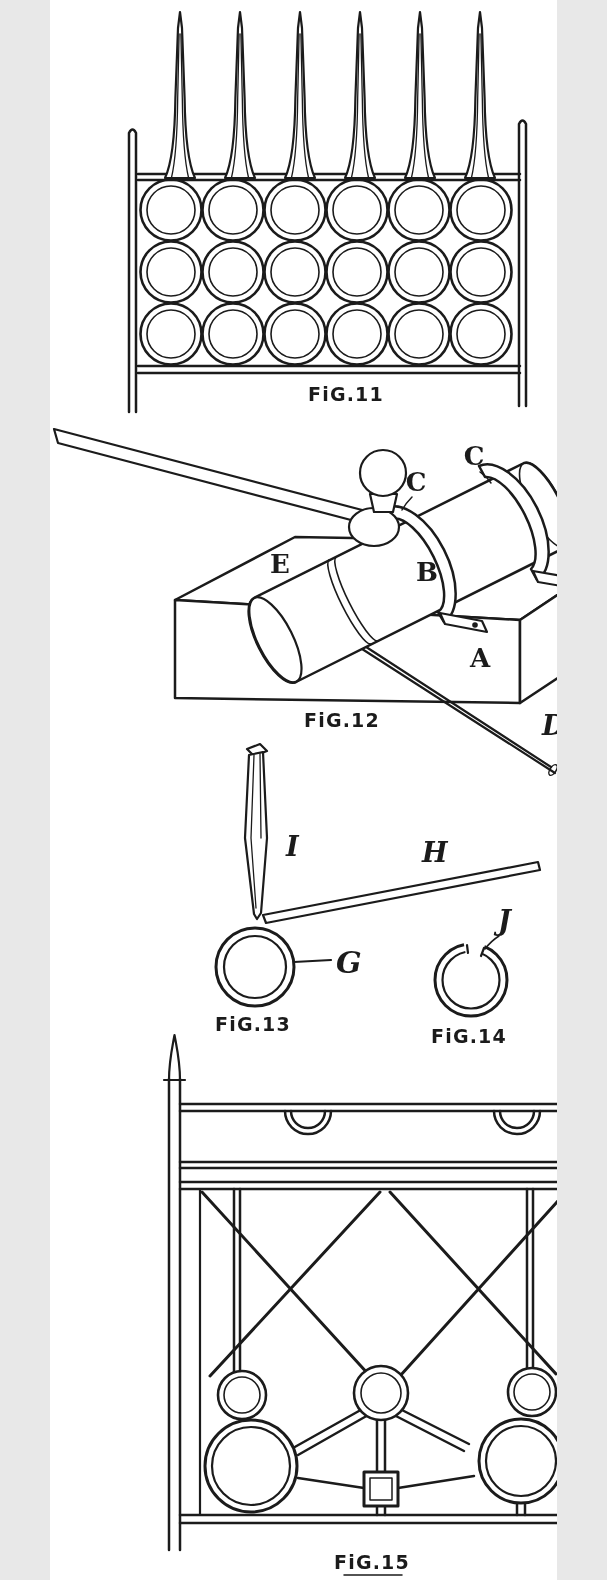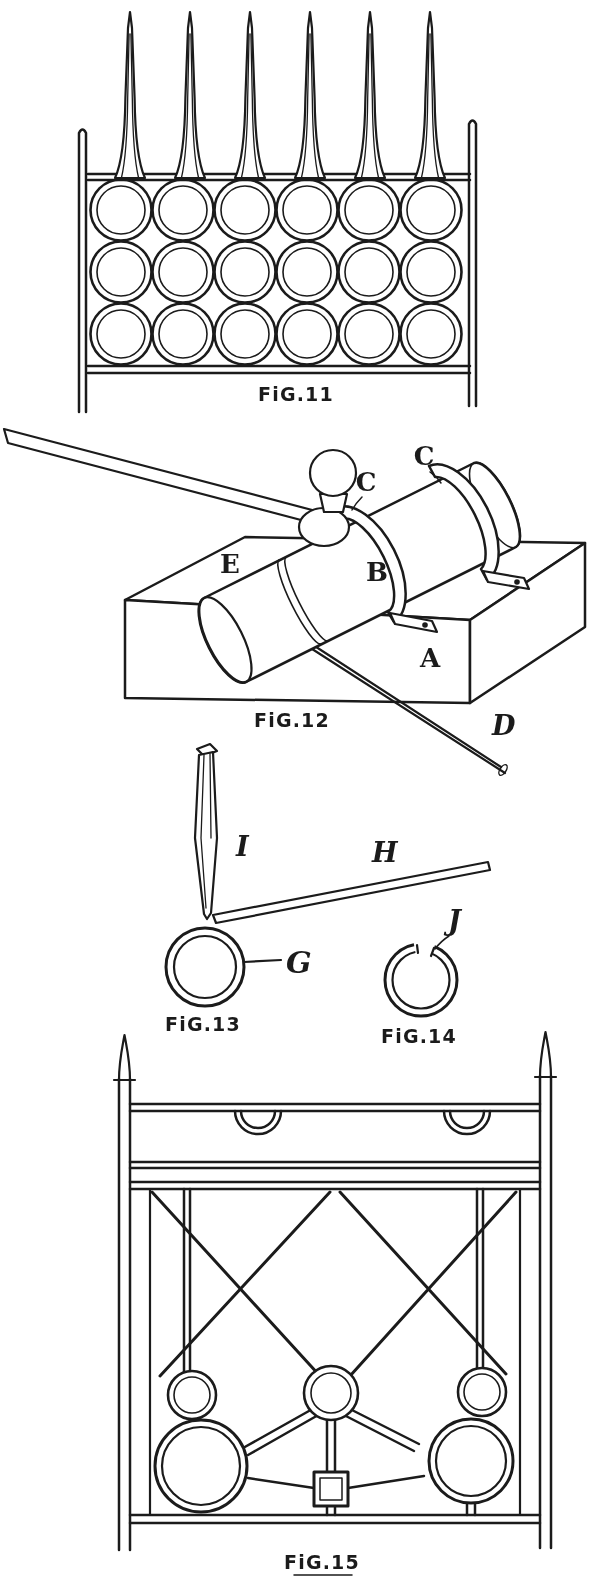--- a/index.html
+++ b/index.html
@@ -1,18 +1,18 @@
 <!DOCTYPE html>
 <html><head>
 <meta charset="utf-8">
 <style>
   html,body{margin:0;padding:0;background:#e8e8e8;}
   .page{
     position:relative;
-    width:607px;height:1580px;
+    width:507px;height:1580px;
     background:#ffffff;
     overflow:hidden;
     font-family:"DejaVu Sans",sans-serif;
     margin:0 auto;
   }
   .fig{position:absolute;left:0;}
   
   .k{stroke:#1b1b1b;fill:none;stroke-linecap:round;stroke-linejoin:round}
   .w13{stroke-width:1.3}
   .w15{stroke-width:1.5}

